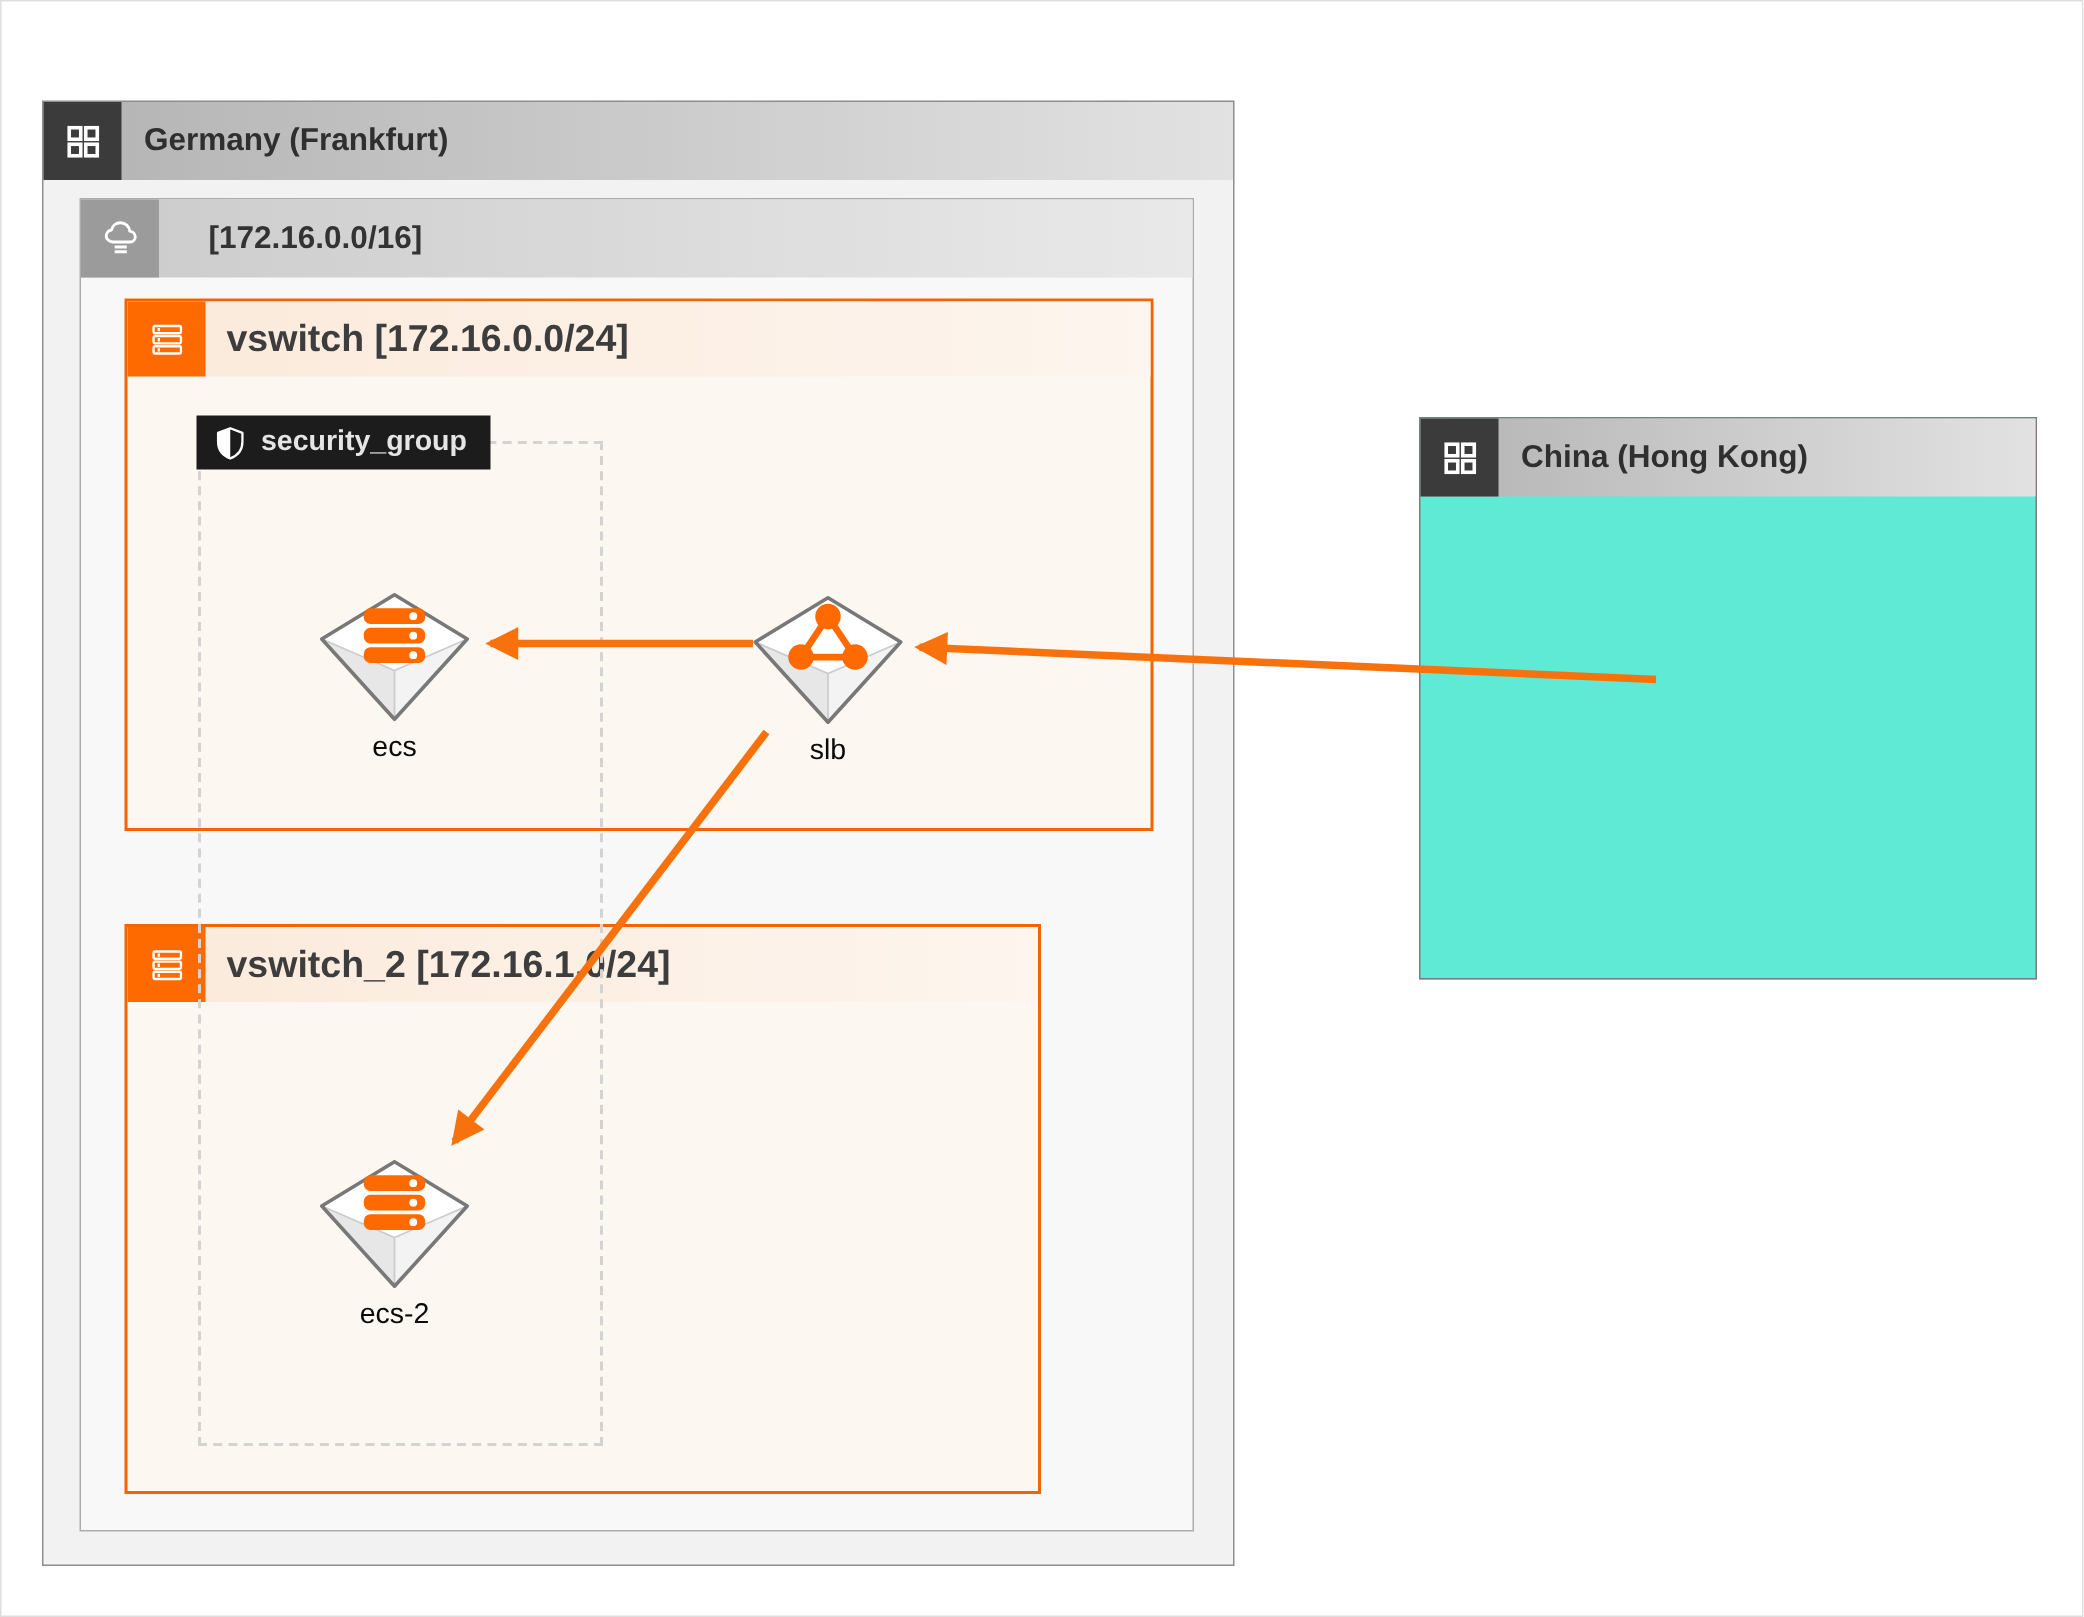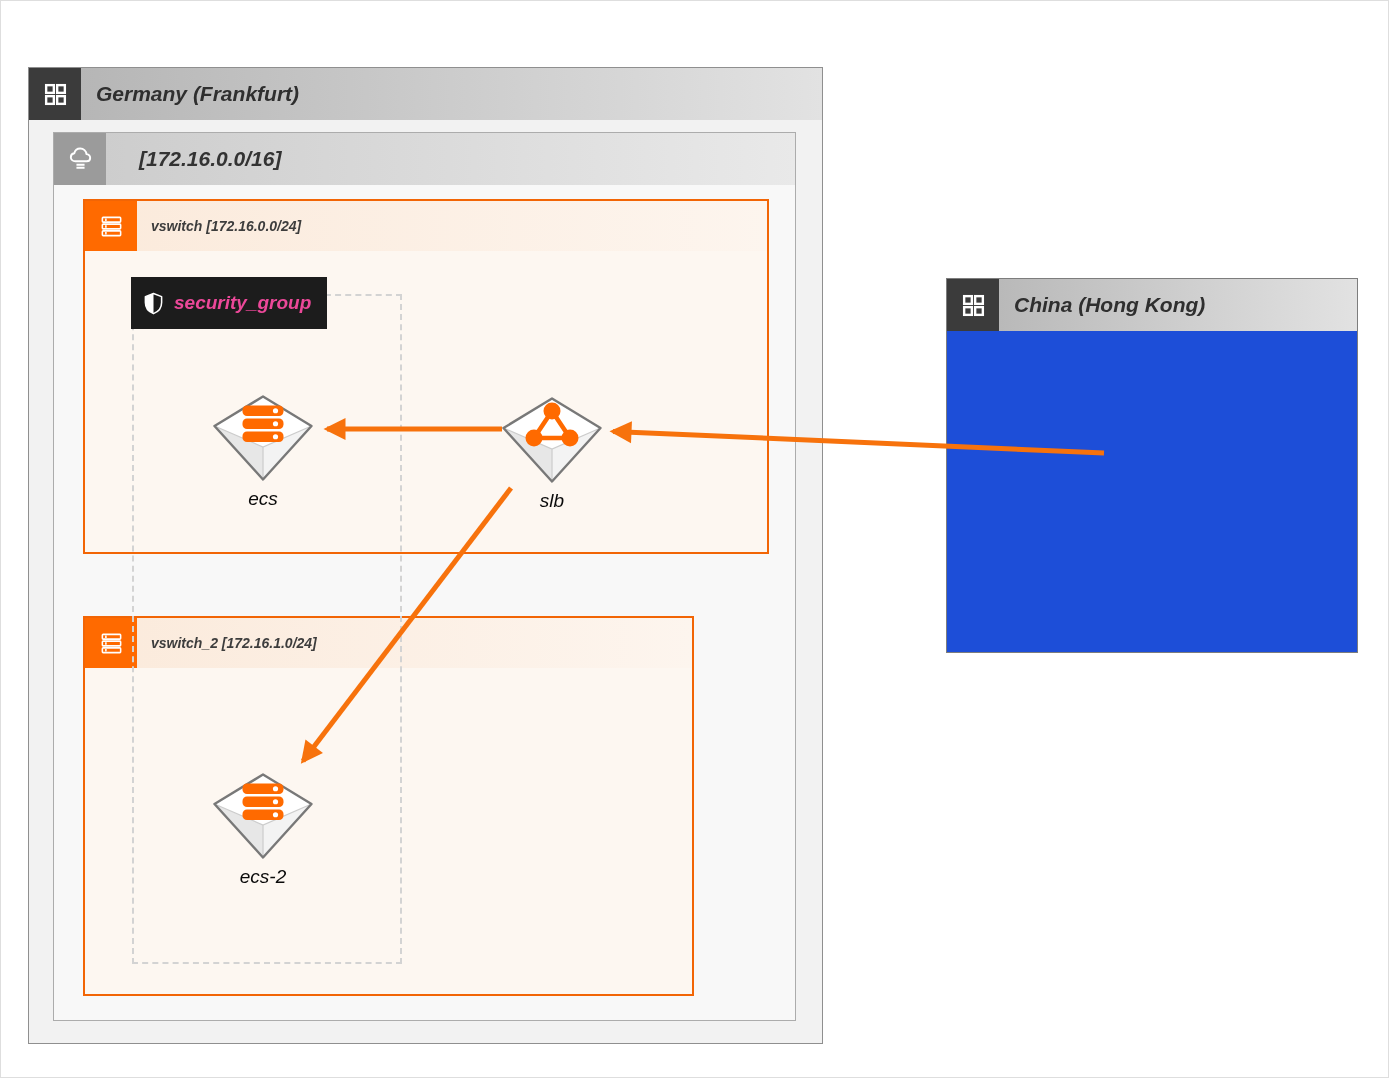--- a/index.html
+++ b/index.html
@@ -1,54 +1,53 @@
 <!DOCTYPE html>
 <html><head>
 <meta charset="utf-8">
 <style>
   html,body{margin:0;padding:0;background:#ffffff;}
   .canvas{
     position:relative;width:1389px;height:1078px;background:#ffffff;
     border:1px solid #dedede;box-sizing:border-box;overflow:hidden;
     font-family:"Liberation Sans","DejaVu Sans",sans-serif;
-    font-style:italic;
   }
   
   .gbox{position:absolute;box-sizing:border-box;}
   .gheader{position:absolute;left:0;top:0;right:0;display:flex;align-items:stretch;}
   .iconbox{flex:0 0 52px;display:flex;align-items:center;justify-content:center;}
   .gtitle{flex:1;display:flex;align-items:center;padding-left:15px;font-weight:bold;}
 
   
   .region{border:1.5px solid #8f8f8f;}
   .region .gheader{height:52px;background:linear-gradient(to right,#b3b3b3,#e2e2e2);}
   .region .iconbox{background:#3b3b3b;}
   .region .gtitle{font-size:21px;color:#2f2f2f;}
   .region-germany{left:27px;top:66px;width:795px;height:977px;background:#f2f2f2;}
-  .region-china{left:945px;top:277px;width:412px;height:375px;background:#1d4ed8;border-color:#7d7d7d;}
+  .region-china{left:945px;top:277px;width:412px;height:375px;background:#5eead4;border-color:#7d7d7d;}
 
   
   .vpc{left:52px;top:131px;width:743px;height:889px;background:#f8f8f8;border:1.5px solid #acacac;}
   .vpc .gheader{height:52px;background:linear-gradient(to right,#cbcbcb,#e9e9e9);gap:18px;}
   .vpc .iconbox{background:#9b9b9b;}
   .vpc .gtitle{font-size:21px;color:#333333;}
 
   
   .vswitch{background:#fdf7f1;border:2px solid #f26505;}
   .vswitch .gheader{height:50px;background:linear-gradient(to right,#fbeadb,#fdf5ee);}
   .vswitch .iconbox{background:#ff6a00;}
-  .vswitch .gtitle{font-size:14px;color:#3d3d3d;padding-left:14px;}
+  .vswitch .gtitle{font-size:25px;color:#3d3d3d;padding-left:14px;}
   .vswitch-1{left:82px;top:198px;width:686px;height:355px;}
   .vswitch-2{left:82px;top:615px;width:611px;height:380px;}
 
   
   .sg-rect{position:absolute;left:131px;top:293px;width:270px;height:670px;
     border:2px dashed #d3d3d3;box-sizing:border-box;z-index:3;}
-  .sg-label{position:absolute;left:130px;top:276px;height:52px;z-index:4;
-    background:#1c1c1c;color:#ec4899;display:flex;align-items:center;gap:10px;
+  .sg-label{position:absolute;left:130px;top:276px;height:36px;z-index:4;
+    background:#1c1c1c;color:#e5e5e5;display:flex;align-items:center;gap:10px;
     padding:0 16px 0 12px;font-weight:bold;font-size:19px;}
 
   
   .edges{position:absolute;left:0;top:0;z-index:5;pointer-events:none;}
 
   
   .node{position:absolute;width:100px;z-index:6;}
   .node svg{display:block;}
   .node-label{position:absolute;left:-30px;width:160px;text-align:center;
     font-size:19px;color:#0a0a0a;z-index:6;}

